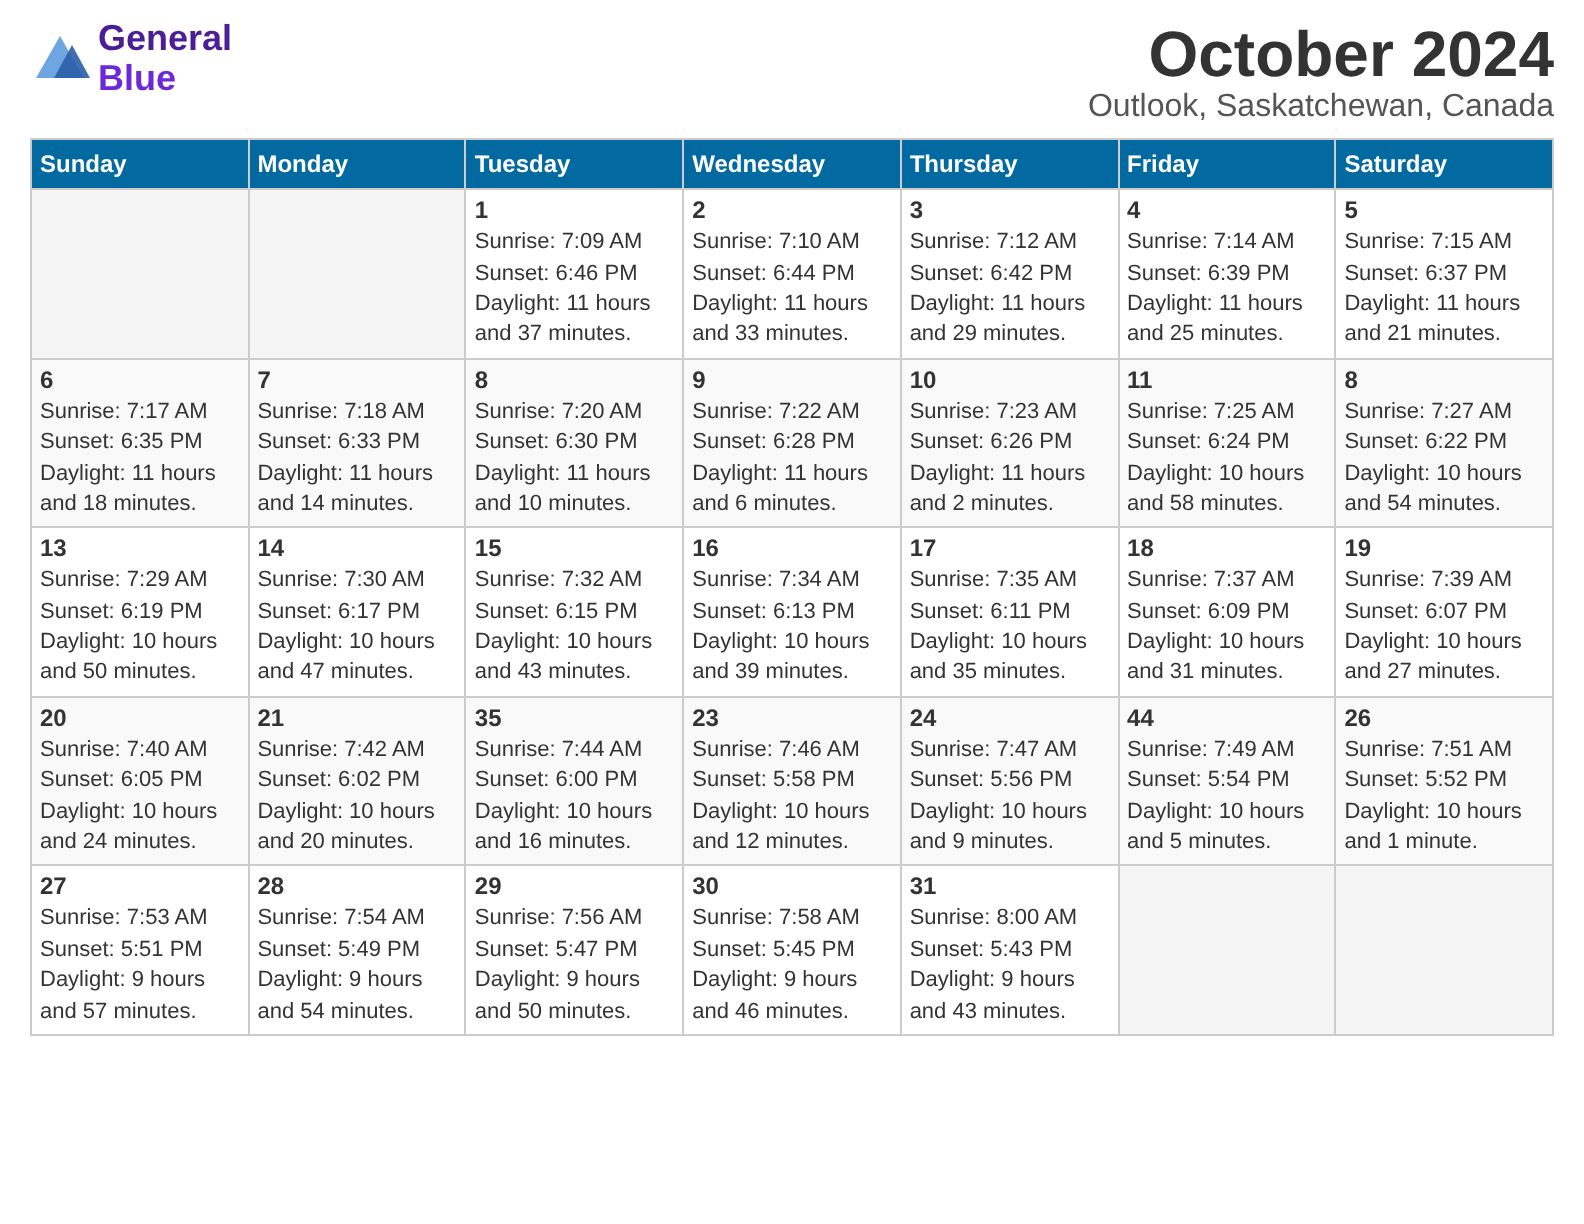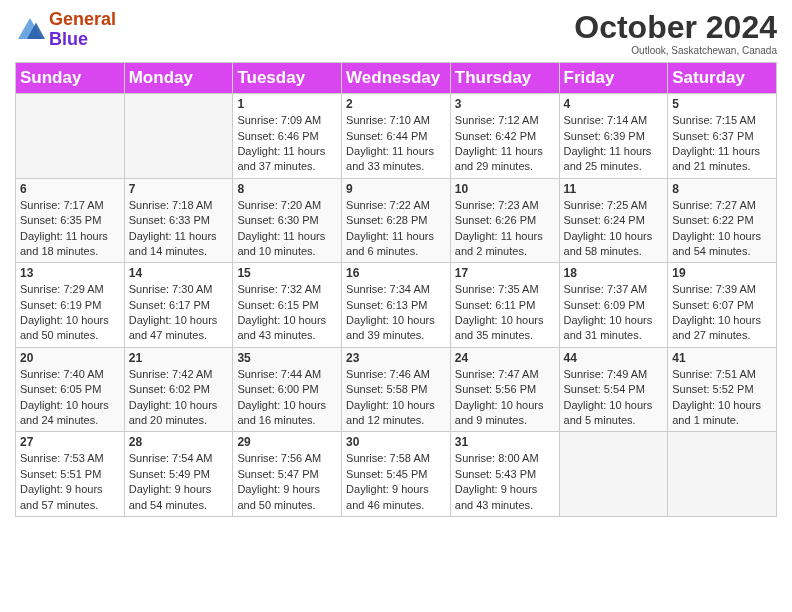--- a/index.html
+++ b/index.html
@@ -27,49 +27,49 @@
       align-items: center;
       gap: 4px;
     }
     .logo-text {
       font-size: 18px;
       font-weight: bold;
       color: #333;
       line-height: 1.1;
     }
     .logo-text span {
-      color: #c2410c;
+      color: #4c1d95;
     }
     .logo-icon {
       width: 30px;
       height: 30px;
     }
     .title-block {
       text-align: right;
     }
     .month-title {
       font-size: 32px;
       font-weight: bold;
       color: #333;
       line-height: 1.1;
       margin-left: 42px;
     }
     .subtitle {
-      font-size: 10px;
+      font-size: 16px;
       color: #555;
     }
     .calendar-table {
       width: 100%;
       border-collapse: collapse;
       table-layout: fixed;
     }
     .calendar-table th {
-      background: #d946ef;
+      background: #0369a1;
       color: #fff;
-      font-size: 17px;
+      font-size: 12px;
       font-weight: bold;
       padding: 5px 4px;
       text-align: left;
       border: 1px solid #ccc;
     }
     .calendar-table td {
       border: 1px solid #ccc;
       vertical-align: top;
       padding: 3px 4px;
       height: 82px;
@@ -232,21 +232,21 @@
           </td>
           <td>
             <span class="day-number">24</span>
             <div class="day-info">Sunrise: 7:47 AM<br>Sunset: 5:56 PM<br>Daylight: 10 hours and 9 minutes.</div>
           </td>
           <td>
             <span class="day-number">44</span>
             <div class="day-info">Sunrise: 7:49 AM<br>Sunset: 5:54 PM<br>Daylight: 10 hours and 5 minutes.</div>
           </td>
           <td>
-            <span class="day-number">41</span>
+            <span class="day-number">26</span>
             <div class="day-info">Sunrise: 7:51 AM<br>Sunset: 5:52 PM<br>Daylight: 10 hours and 1 minute.</div>
           </td>
         </tr>
         <tr>
           <td>
             <span class="day-number">27</span>
             <div class="day-info">Sunrise: 7:53 AM<br>Sunset: 5:51 PM<br>Daylight: 9 hours and 57 minutes.</div>
           </td>
           <td>
             <span class="day-number">28</span>

